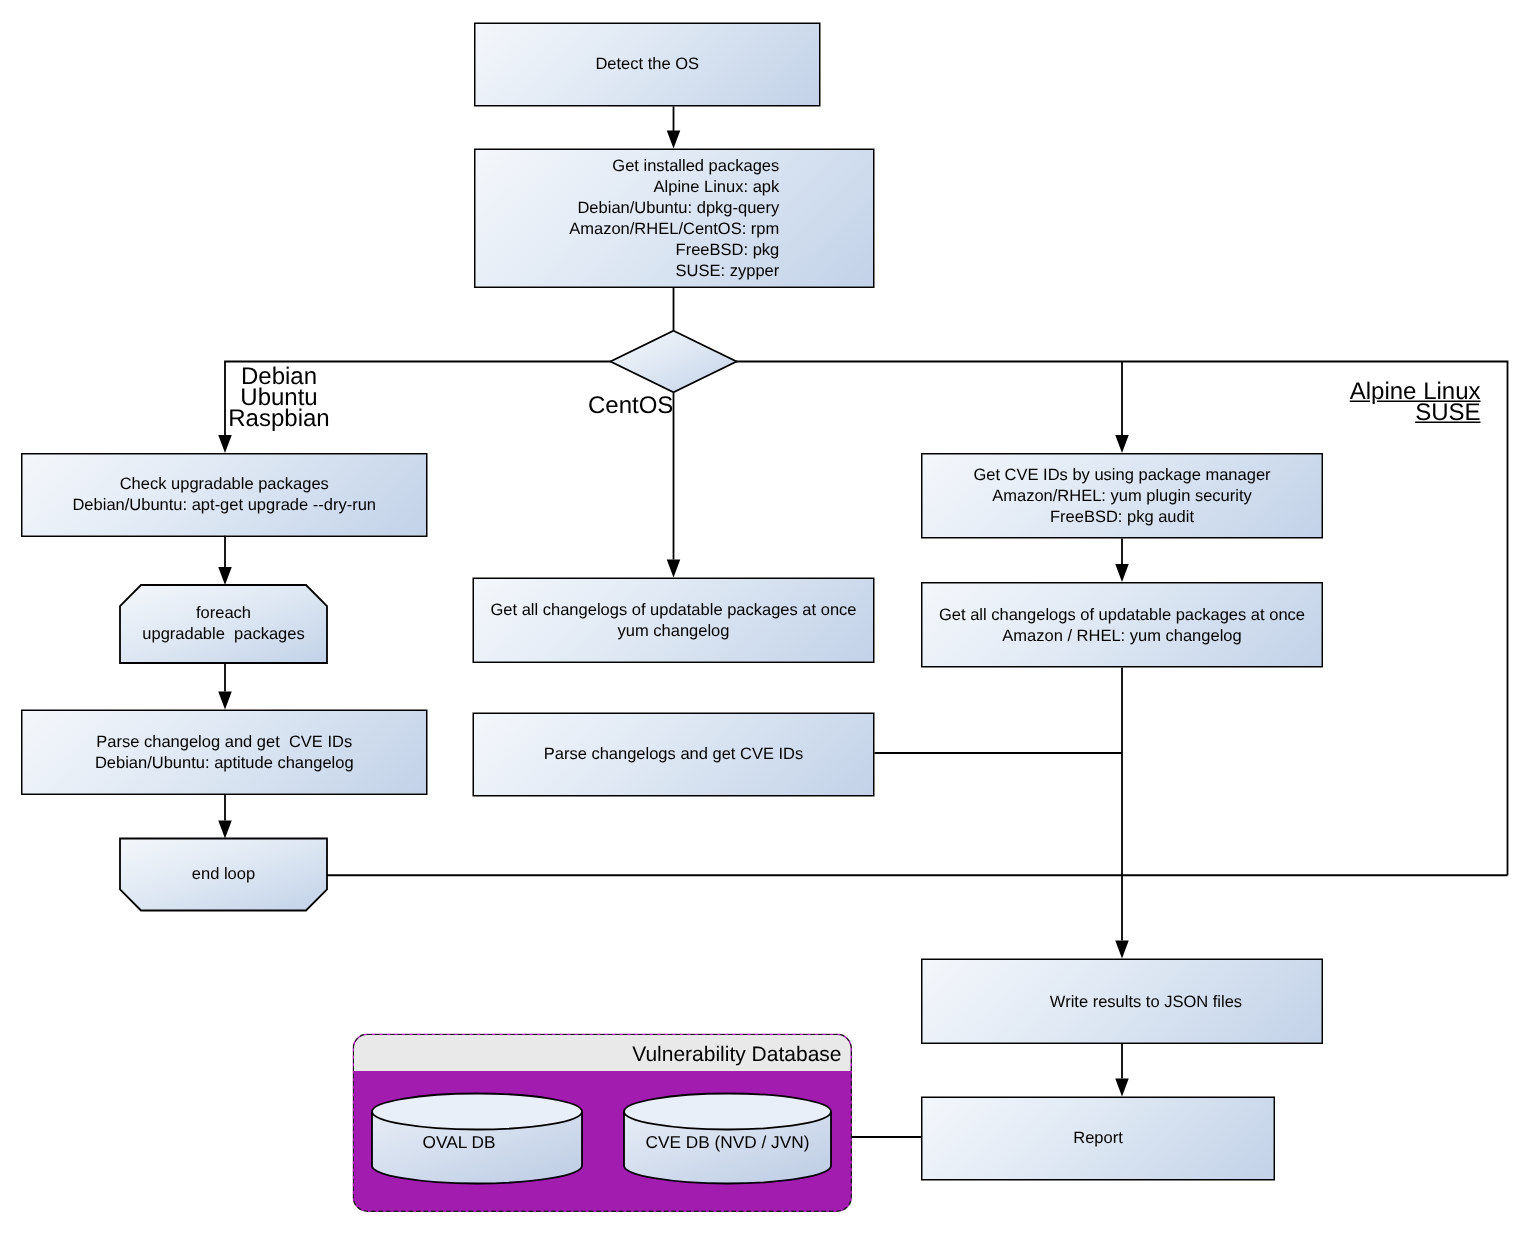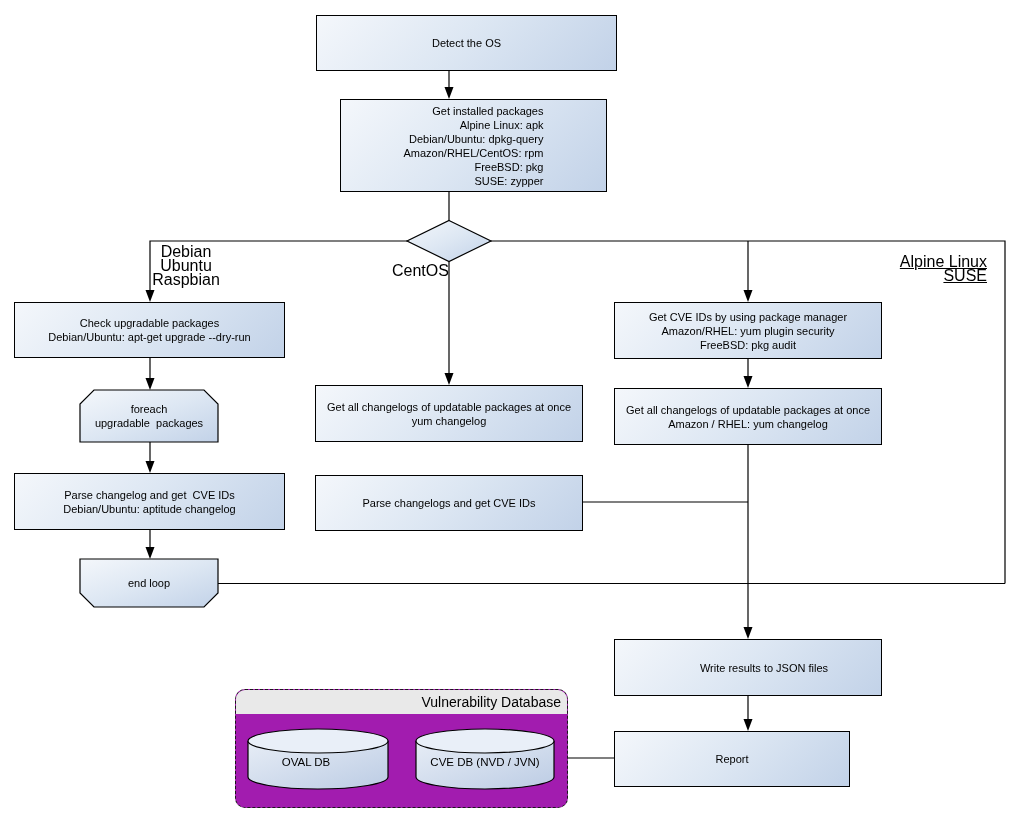--- a/index.html
+++ b/index.html
@@ -19,21 +19,21 @@
     align-items: center;
     justify-content: center;
     border: 1px solid #000;
     background: linear-gradient(135deg, #f4f7fb 0%, #dde7f3 48%, #c2d2e8 100%);
     font-size: 11px;
     line-height: 14px;
     text-align: center;
     white-space: pre-wrap;
     box-sizing: border-box;
   }
-  .node.align-right-block { text-align: right; margin-left: 24px; }
+  .node.align-right-block { text-align: right; }
   .shape-label {
     position: absolute;
     display: flex;
     align-items: center;
     justify-content: center;
     font-size: 11px;
     line-height: 14px;
     text-align: center;
     white-space: pre-wrap;
   }
@@ -140,21 +140,21 @@
       <path d="M248 741 L248 777 A70 12 0 0 0 388 777 L388 741" fill="url(#gCyl)" stroke="#000" stroke-width="1.2"></path>
       <ellipse cx="318" cy="741" rx="70" ry="12" fill="#e9eff8" stroke="#000" stroke-width="1.2"></ellipse>
     </g>
 
     <g>
       <path d="M416 741 L416 777 A69 12 0 0 0 554 777 L554 741" fill="url(#gCyl)" stroke="#000" stroke-width="1.2"></path>
       <ellipse cx="485" cy="741" rx="69" ry="12" fill="#e9eff8" stroke="#000" stroke-width="1.2"></ellipse>
     </g>
   </svg>
 
-  <div class="node" style="left:316px; top:15px; width:301px; height:56px;">Detect the OS</div>
+  <div class="node" style="left:316px; top:15px; width:231px; height:56px;">Detect the OS</div>
 
   <div class="node align-right-block" style="left:316px; top:99px; width:267px; height:93px;">Get installed packages
 Alpine Linux: apk
 Debian/Ubuntu: dpkg-query
 Amazon/RHEL/CentOS: rpm
 FreeBSD: pkg
 SUSE: zypper</div>
 
   <div class="node" style="left:14px; top:302px; width:271px; height:56px;">Check upgradable packages
 Debian/Ubuntu: apt-get upgrade --dry-run</div>

